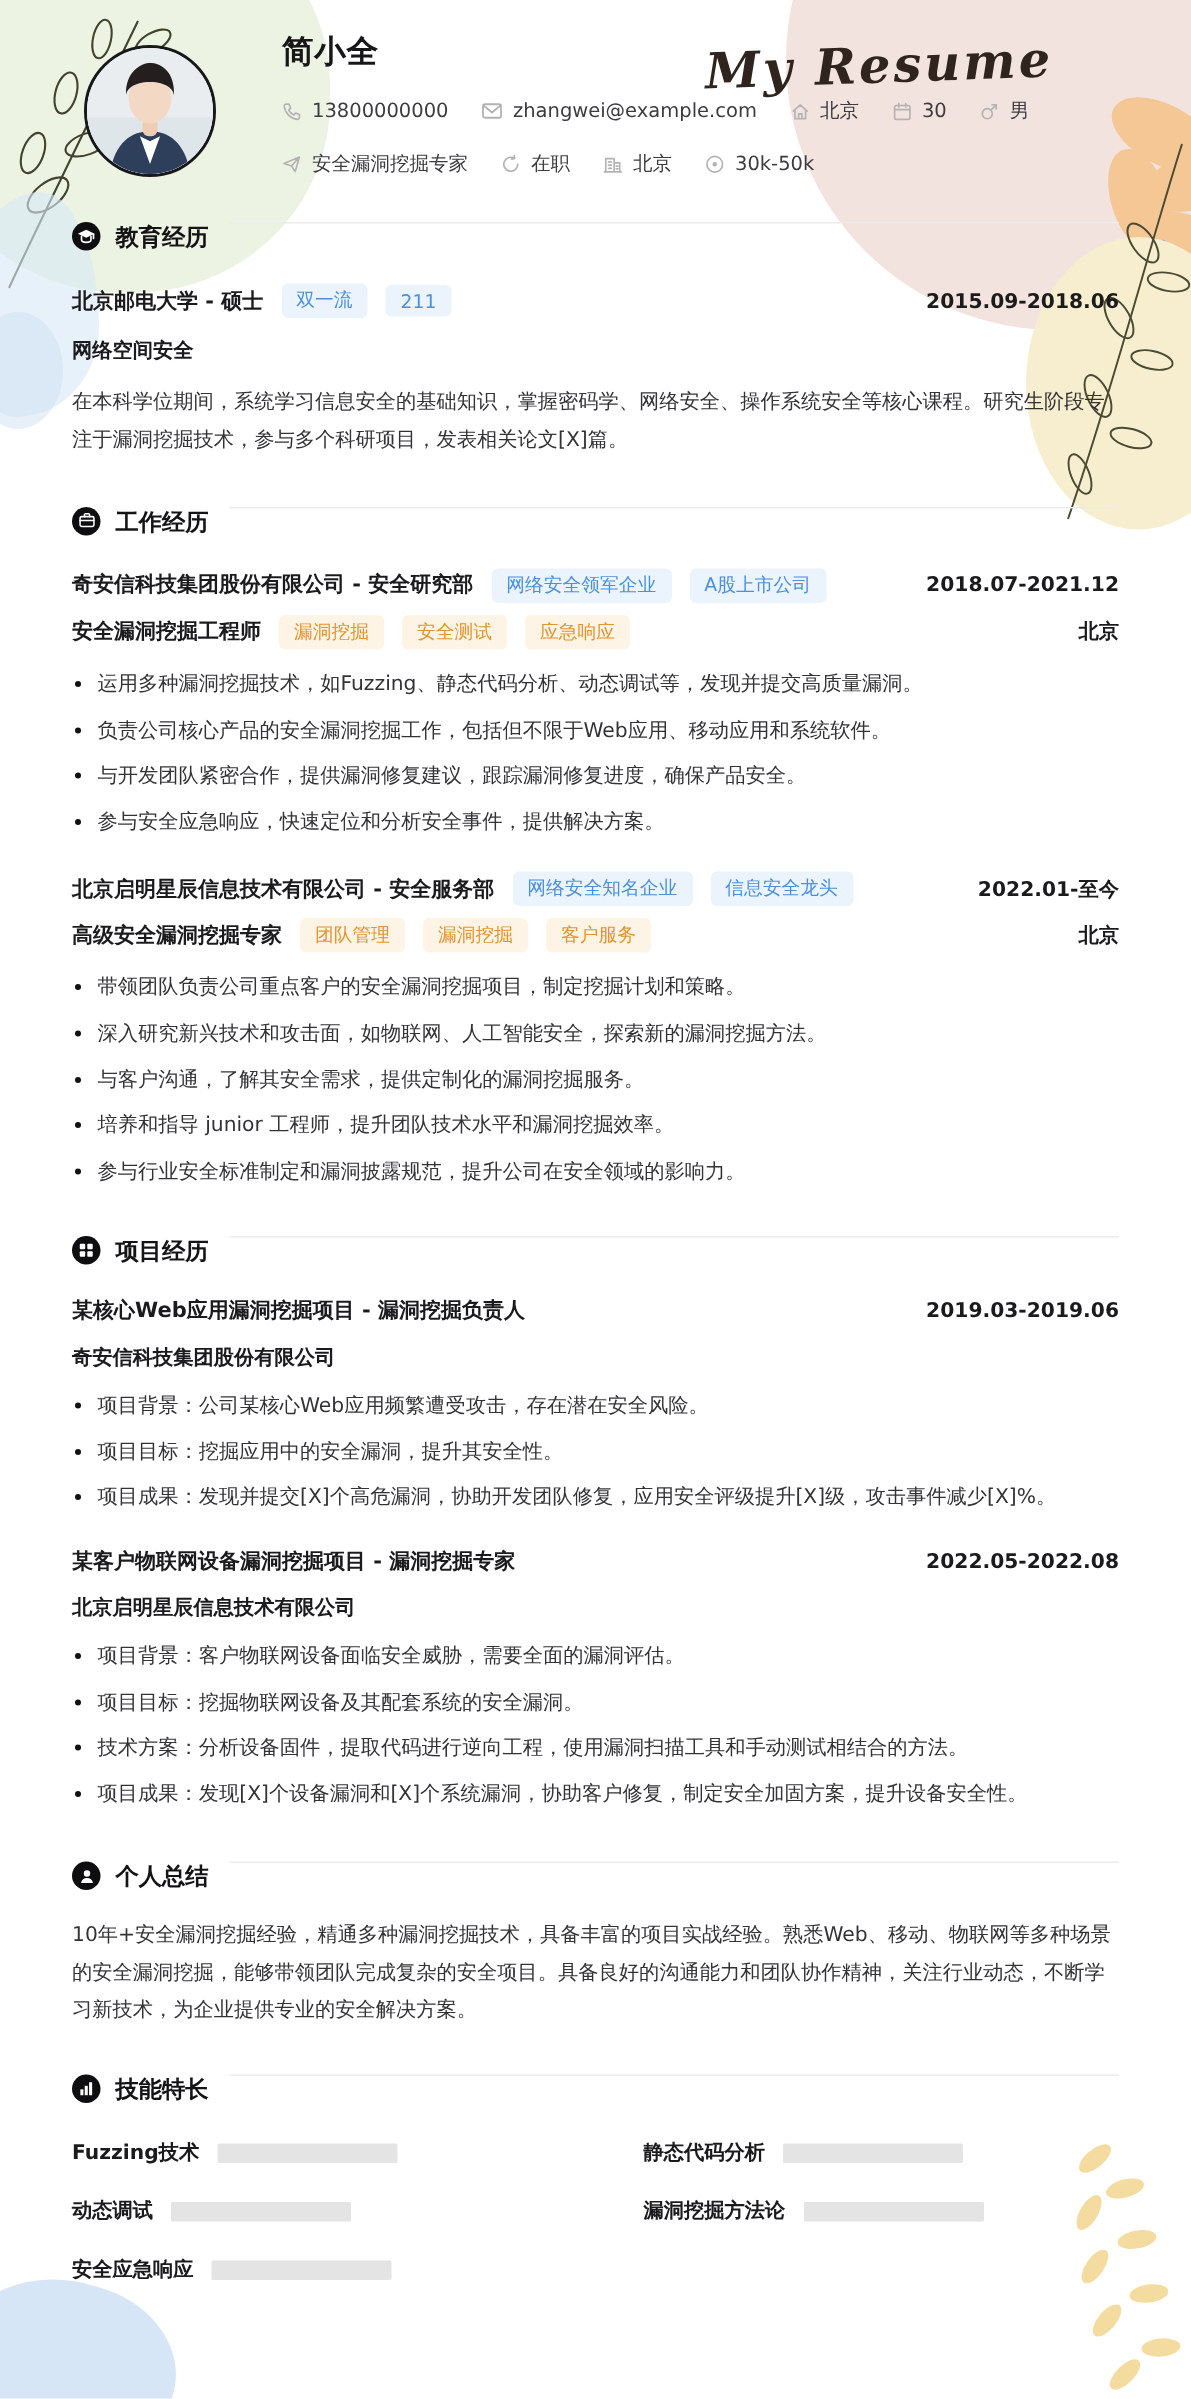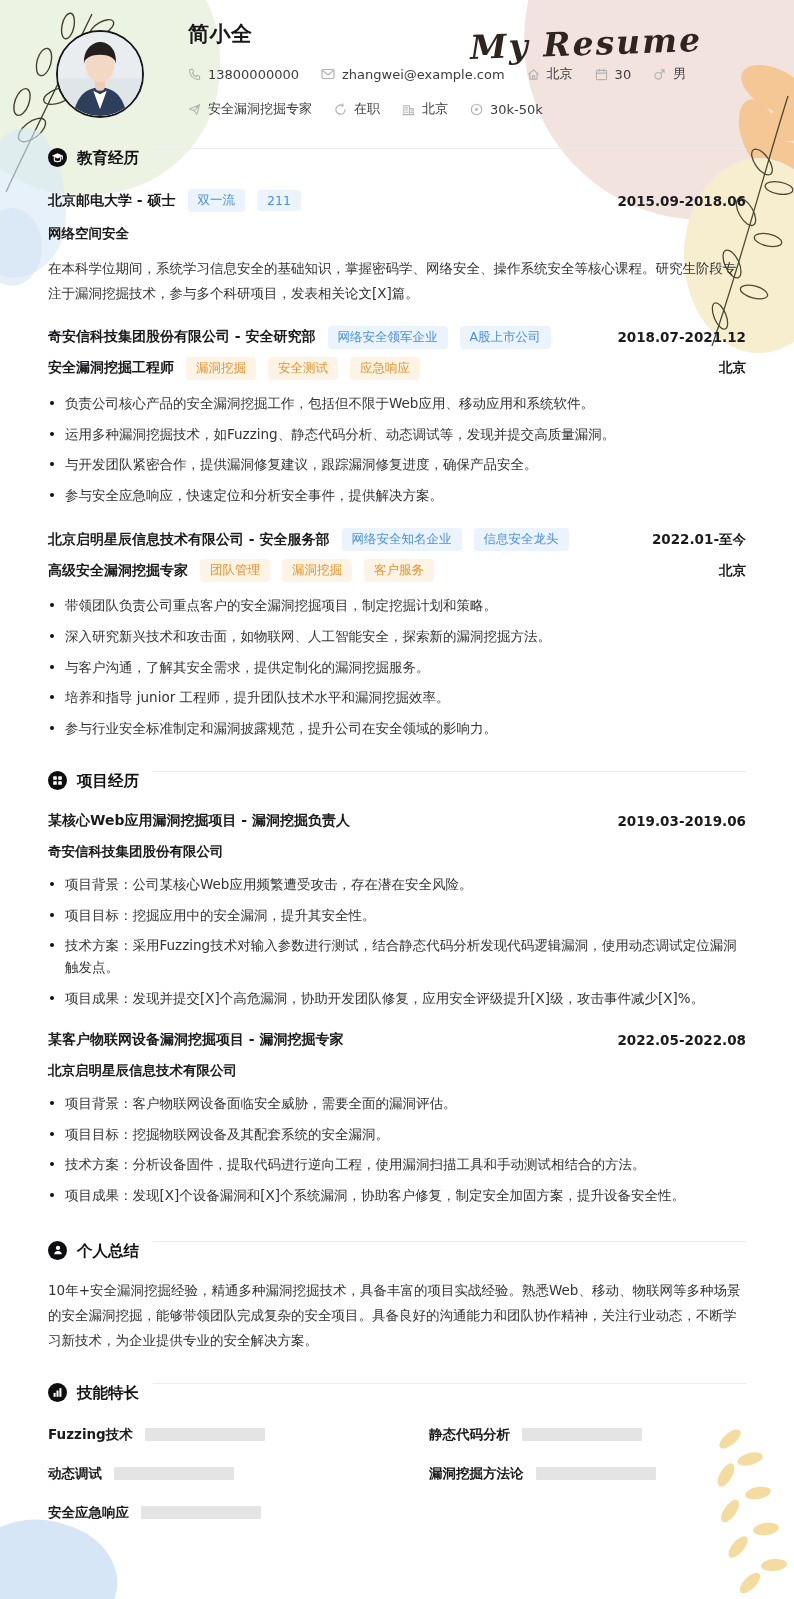--- a/index.html
+++ b/index.html
@@ -230,37 +230,47 @@
     </div>
     <div class="entry-row">
       <span class="entry-title">北京邮电大学 - 硕士</span>
       <span class="tag tag-blue">双一流</span>
       <span class="tag tag-blue">211</span>
       <span class="entry-right">2015.09-2018.06</span>
     </div>
     <div class="sub-bold">网络空间安全</div>
     <div class="para">在本科学位期间，系统学习信息安全的基础知识，掌握密码学、网络安全、操作系统安全等核心课程。研究生阶段专注于漏洞挖掘技术，参与多个科研项目，发表相关论文[X]篇。</div>
 
+    <div class="sec-head" style="margin-top:32px;">
+      <span class="sec-ic">
+        <svg width="12" height="12" viewBox="0 0 14 14">
+            <rect class="wg" x="1.6" y="4" width="10.8" height="7.6" rx="1.2"></rect>
+            <path class="wg" d="M5 4 L5 2.6 C5 2.1 5.4 1.8 5.9 1.8 L8.1 1.8 C8.6 1.8 9 2.1 9 2.6 L9 4 M1.6 7 L12.4 7"></path>
+          </svg>
+      </span>
+      <span class="sec-title">工作经历</span>
+      <span class="sec-rule"></span>
+    </div>
 
     <div class="entry-row">
       <span class="entry-title">奇安信科技集团股份有限公司 - 安全研究部</span>
       <span class="tag tag-blue">网络安全领军企业</span>
       <span class="tag tag-blue">A股上市公司</span>
       <span class="entry-right">2018.07-2021.12</span>
     </div>
     <div class="entry-row role-row">
       <span class="entry-title">安全漏洞挖掘工程师</span>
       <span class="tag tag-orange">漏洞挖掘</span>
       <span class="tag tag-orange">安全测试</span>
       <span class="tag tag-orange">应急响应</span>
       <span class="entry-right">北京</span>
     </div>
     <ul class="bullets">
+      <li>运用多种漏洞挖掘技术，如Fuzzing、静态代码分析、动态调试等，发现并提交高质量漏洞。</li>
       <li>负责公司核心产品的安全漏洞挖掘工作，包括但不限于Web应用、移动应用和系统软件。</li>
-      <li>运用多种漏洞挖掘技术，如Fuzzing、静态代码分析、动态调试等，发现并提交高质量漏洞。</li>
       <li>与开发团队紧密合作，提供漏洞修复建议，跟踪漏洞修复进度，确保产品安全。</li>
       <li>参与安全应急响应，快速定位和分析安全事件，提供解决方案。</li>
     </ul>
 
     <div class="entry-row job-gap">
       <span class="entry-title">北京启明星辰信息技术有限公司 - 安全服务部</span>
       <span class="tag tag-blue">网络安全知名企业</span>
       <span class="tag tag-blue">信息安全龙头</span>
       <span class="entry-right">2022.01-至今</span>
     </div>
@@ -293,21 +303,20 @@
     </div>
 
     <div class="entry-row">
       <span class="entry-title">某核心Web应用漏洞挖掘项目 - 漏洞挖掘负责人</span>
       <span class="entry-right">2019.03-2019.06</span>
     </div>
     <div class="sub-bold">奇安信科技集团股份有限公司</div>
     <ul class="bullets">
       <li>项目背景：公司某核心Web应用频繁遭受攻击，存在潜在安全风险。</li>
       <li>项目目标：挖掘应用中的安全漏洞，提升其安全性。</li>
-      <li>技术方案：采用Fuzzing技术对输入参数进行测试，结合静态代码分析发现代码逻辑漏洞，使用动态调试定位漏洞触发点。</li>
       <li>项目成果：发现并提交[X]个高危漏洞，协助开发团队修复，应用安全评级提升[X]级，攻击事件减少[X]%。</li>
     </ul>
 
     <div class="entry-row job-gap">
       <span class="entry-title">某客户物联网设备漏洞挖掘项目 - 漏洞挖掘专家</span>
       <span class="entry-right">2022.05-2022.08</span>
     </div>
     <div class="sub-bold">北京启明星辰信息技术有限公司</div>
     <ul class="bullets">
       <li>项目背景：客户物联网设备面临安全威胁，需要全面的漏洞评估。</li>

